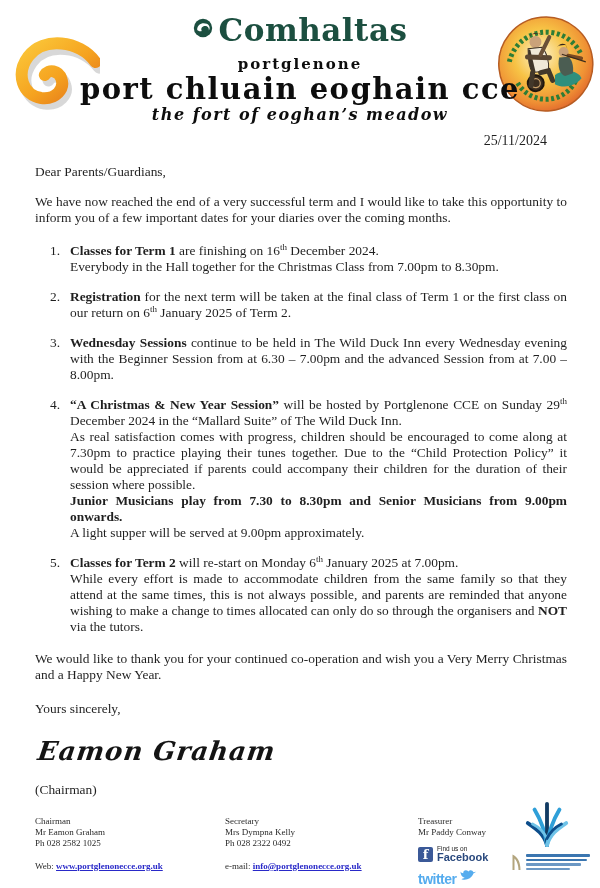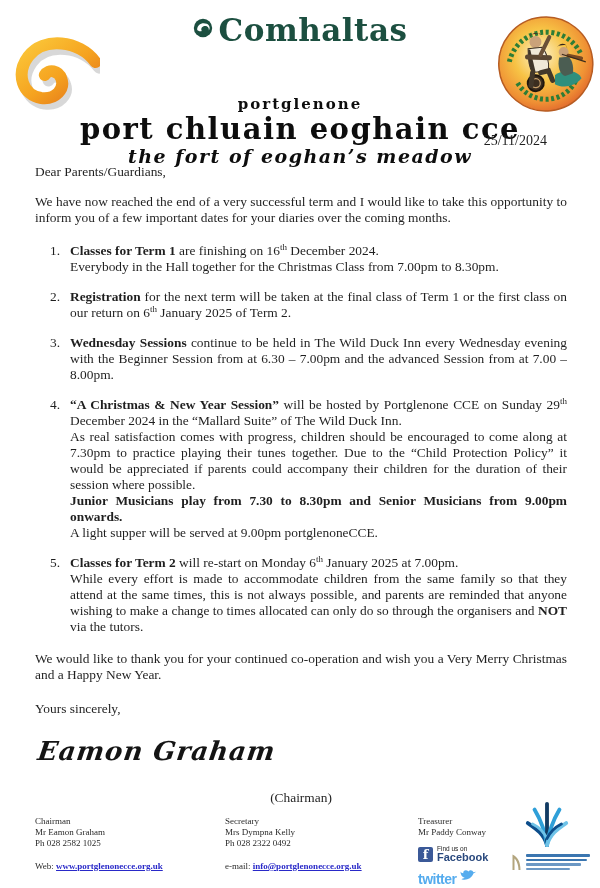--- a/index.html
+++ b/index.html
@@ -5,40 +5,40 @@
   * { margin:0; padding:0; box-sizing:border-box; }
   html,body { background:#ffffff; }
   body { font-family:"Liberation Serif", serif; color:#1f1f1f; }
   .page { position:relative; width:600px; height:888px; margin:0 auto; background:#fff; overflow:hidden; }
 
   
   .brand { position:absolute; top:12px; left:0; right:0; display:flex; justify-content:center; align-items:center; gap:6px; }
   .brand-name { font-family:"DejaVu Serif", serif; font-weight:bold; font-size:31px; color:#1c4f40; letter-spacing:.5px; }
   .swirl { position:absolute; left:8px; top:32px; }
   .badge { position:absolute; right:4px; top:14px; transform:rotate(-6deg); }
-  .title-block { position:absolute; top:55px; left:0; right:0; text-align:center; font-family:"DejaVu Serif", serif; color:#0d0d0d;margin-top:40px; }
+  .title-block { position:absolute; top:55px; left:0; right:0; text-align:center; font-family:"DejaVu Serif", serif; color:#0d0d0d; }
   .title-small { font-size:15px; font-weight:bold; letter-spacing:2px; }
   .title-main  { font-size:29px; font-weight:bold; letter-spacing:1.5px; line-height:32px; }
-  .title-sub   { font-size:19px; font-weight:bold; font-style:italic; letter-spacing:1.5px; }
+  .title-sub   { font-size:16px; font-weight:bold; font-style:italic; letter-spacing:1.5px; }
   .date-line { position:absolute; top:133px; right:53px; font-size:14px; }
 
   
   .letter { position:absolute; top:164px; left:35px; width:532px; font-size:13.4px; line-height:16px; }
   .salutation { margin-bottom:14px; }
   .para { text-align:justify; }
   .intro { margin-bottom:17px; }
   ol.points { list-style:none; counter-reset:pt; margin:0 0 16px 0; padding:0 0 0 35px; }
   ol.points li { counter-increment:pt; position:relative; margin-bottom:14px; text-align:justify; }
   ol.points li::before { content:counter(pt) "."; position:absolute; left:-20px; top:0; }
   b { font-weight:bold; }
   sup { font-size:9px; line-height:0; vertical-align:super; }
   .closing { margin-bottom:18px; }
   .signoff { margin-bottom:16px; }
   .signature { font-family:"DejaVu Serif", serif; font-style:italic; font-weight:bold; font-size:26px; letter-spacing:1px; transform:skewX(-8deg); transform-origin:left bottom; display:inline-block; margin:10px 0 2px 2px; color:#141414; }
-  .sig-role { margin-top:26px;text-align:center; }
+  .sig-role { margin-top:18px; }
 
   
   .footer { position:absolute; top:800px; left:0; right:0; height:88px; font-size:9px; line-height:11px; color:#2a2a2a; }
   .fcol { position:absolute; top:0;margin-top:16px; }
   .fcol.c1 { left:35px; } .fcol.c2 { left:225px; } .fcol.c3 { left:418px; }
   .contact-line { margin-top:12px; }
   a.doc-link { color:#2929c8; text-decoration:underline; font-weight:bold; }
   .fb-badge { display:flex; align-items:center; gap:4px; margin-top:7px; }
   .fb-f { width:15px; height:15px; background:#3b5998; color:#fff; border-radius:2px; font-family:"DejaVu Serif", serif; font-weight:bold; font-size:13px; line-height:15px; text-align:center; }
   .fb-small { display:block; font-family:"Liberation Sans", sans-serif; font-size:6.5px; line-height:7px; color:#222; }
@@ -134,21 +134,21 @@
       </li>
 
       <li>
         <b>Wednesday Sessions</b><span> continue to be held in The Wild Duck Inn every Wednesday evening with the Beginner Session from at 6.30 – 7.00pm and the advanced Session from at 7.00 – 8.00pm.</span>
       </li>
 
       <li>
         <b>“A Christmas &amp; New Year Session”</b><span> will be hosted by Portglenone CCE on Sunday 29</span><sup>th</sup><span> December 2024 in the “Mallard Suite” of The Wild Duck Inn.</span>
         <div class="para">As real satisfaction comes with progress, children should be encouraged to come along at 7.30pm to practice playing their tunes together. Due to the “Child Protection Policy” it would be appreciated if parents could accompany their children for the duration of their session where possible.</div>
         <div class="para"><b>Junior Musicians play from 7.30 to 8.30pm and Senior Musicians from 9.00pm onwards.</b></div>
-        <div>A light supper will be served at 9.00pm portglenoneCCE.</div>
+        <div>A light supper will be served at 9.00pm approximately.</div>
       </li>
 
       <li>
         <b>Classes for Term 2</b><span> will re-start on Monday 6</span><sup>th</sup><span> January 2025 at 7.00pm.</span>
         <div class="para"><span>While every effort is made to accommodate children from the same family so that they attend at the same times, this is not always possible, and parents are reminded that anyone wishing to make a change to times allocated can only do so through the organisers and </span><b>NOT</b><span> via the tutors.</span></div>
       </li>
     </ol>
 
     <div class="para closing">We would like to thank you for your continued co-operation and wish you a Very Merry Christmas and a Happy New Year.</div>
 

